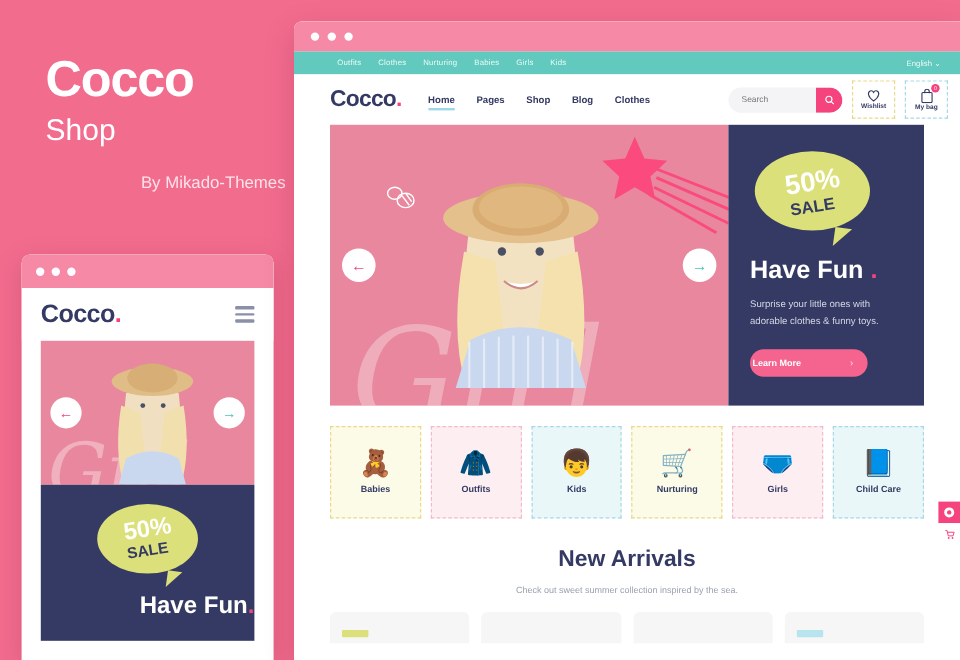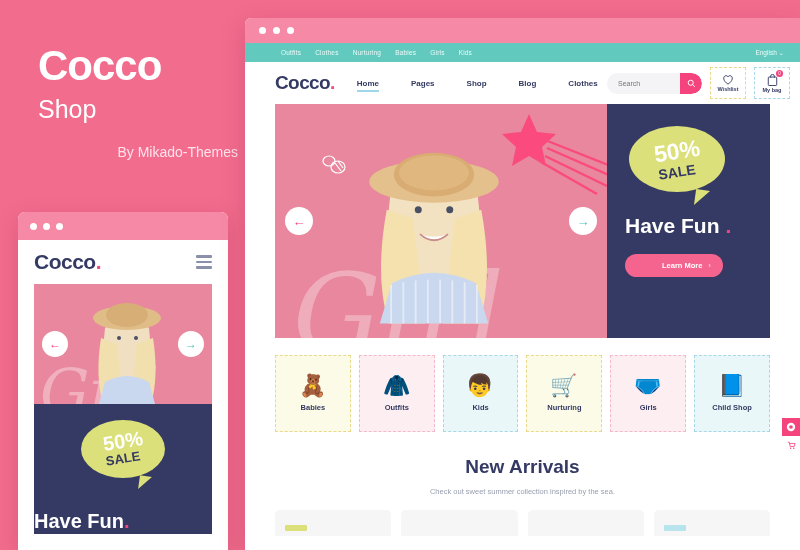--- a/index.html
+++ b/index.html
@@ -35,39 +35,39 @@
   .m-arrow.r{right:8px;color:#4fc3b8;}
   .m-navy{margin:0 16px;height:130px;background:#343a63;position:relative;}
   .m-bubble{position:absolute;left:50%;top:16px;transform:translateX(-50%);width:84px;height:58px;
       background:#dbe07a;border-radius:50%;}
   .m-bubble:after{content:"";position:absolute;right:14px;bottom:-12px;width:0;height:0;
       border-left:12px solid #dbe07a;border-bottom:14px solid transparent;transform:rotate(8deg);}
   .m-bub-t1{position:absolute;left:0;right:0;top:10px;text-align:center;font-size:20px;font-weight:bold;
       color:#fff;transform:rotate(-9deg);}
   .m-bub-t2{position:absolute;left:0;right:0;top:31px;text-align:center;font-size:13px;font-weight:bold;
       color:#343a63;transform:rotate(-9deg);}
-  .m-have{position:absolute;left:0;right:0;top:106px;text-align:left;font-size:20px;font-weight:bold;color:#fff;}
+  .m-have{position:absolute;left:0;right:0;top:90px;text-align:right;font-size:20px;font-weight:bold;color:#fff;}
   .m-have .dot{color:#f5437e;}
 
   
   .browser{position:absolute;left:245px;top:18px;width:555px;height:532px;background:#ffffff;
       border-radius:6px 0 0 0;overflow:hidden;box-shadow:0 8px 26px rgba(120,20,50,.2);}
   .b-chrome{height:25px;background:#f589a6;display:flex;align-items:center;padding-left:14px;gap:7px;}
   .b-dot{width:7px;height:7px;border-radius:50%;background:#fff;}
 
   .topbar{height:19px;background:#62c9bf;display:flex;align-items:center;
       padding:0 16px 0 36px;justify-content:space-between;}
   .topbar ul{list-style:none;margin:0;padding:0;display:flex;gap:14px;}
   .topbar li{font-size:6.5px;color:#eafaf7;letter-spacing:.2px;}
   .lang{font-size:6.5px;color:#eafaf7;}
 
   .mainhead{height:42px;background:#fff;display:flex;align-items:center;padding:0 10px 0 30px;}
   .logo{font-size:19px;font-weight:bold;color:#343a63;letter-spacing:-.6px;}
   .logo .dot{color:#f5437e;}
-  .mainnav{display:flex;gap:32px;margin-left:22px;}
+  .mainnav{display:flex;gap:18px;margin-left:22px;}
   .mainnav a{font-size:8px;font-weight:bold;color:#343a63;text-decoration:none;position:relative;}
   .mainnav a.active:after{content:"";position:absolute;left:0;right:0;bottom:-4px;height:2px;background:#9fd7e8;}
   .head-right{margin-left:auto;display:flex;align-items:center;gap:8px;}
   .searchbox{display:flex;align-items:center;height:21px;background:#f4f4f6;border-radius:11px;overflow:hidden;width:95px;}
   .searchbox input{border:0;background:transparent;outline:none;font-size:7px;color:#9aa0b0;padding-left:11px;width:60px;
       font-family:"Liberation Sans",sans-serif;}
   .s-btn{width:26px;height:21px;background:#f5437e;display:flex;align-items:center;justify-content:center;
       border-radius:0 11px 11px 0;}
   .icon-box{width:34px;height:30px;display:flex;flex-direction:column;align-items:center;justify-content:center;gap:1px;
       position:relative;}
@@ -91,21 +91,21 @@
   .bubble:after{content:"";position:absolute;right:16px;bottom:-14px;width:0;height:0;
       border-left:14px solid #dbe07a;border-bottom:16px solid transparent;transform:rotate(8deg);}
   .bub-t1{position:absolute;left:0;right:0;top:12px;text-align:center;font-size:23px;font-weight:bold;color:#fff;
       transform:rotate(-9deg);}
   .bub-t2{position:absolute;left:0;right:0;top:38px;text-align:center;font-size:14px;font-weight:bold;color:#343a63;
       transform:rotate(-9deg);}
   .navy h2{margin:22px 0 0 0;font-size:21px;color:#fff;font-weight:bold;}
   .navy h2 .dot{color:#f5437e;}
   .navy p{font-size:8px;color:#d3d6e4;line-height:1.75;margin:9px 0 0 0;}
   .learn{margin-top:16px;width:98px;height:23px;background:#f5648f;border-radius:12px;display:flex;align-items:center;}
-  .learn span.t{font-size:7.5px;font-weight:bold;color:#fff;padding-left:14px;margin-left:23px;}
+  .learn span.t{font-size:7.5px;font-weight:bold;color:#fff;padding-left:2px;}
   .learn span.a{margin-left:auto;padding-right:12px;color:#ffd6e2;font-size:8px;}
 
   
   .cats{display:flex;gap:8px;margin:17px 30px 0 30px;}
   .cat{flex:1;height:75px;display:flex;flex-direction:column;align-items:center;justify-content:center;gap:6px;}
   .cat .cname{font-size:7.5px;font-weight:bold;color:#343a63;}
   .cat .gl{font-size:22px;line-height:1;}
 
   
   .arr{text-align:center;margin-top:24px;}
@@ -268,20 +268,21 @@
       </svg>
       <div class="hero-arrow l">←</div>
       <div class="hero-arrow r">→</div>
     </div>
     <div class="navy">
       <div class="bubble">
         <div class="bub-t1">50%</div>
         <div class="bub-t2">SALE</div>
       </div>
       <h2><span>Have Fun</span> <span class="dot">.</span></h2>
+      <p>Surprise your little ones with adorable clothes &amp; funny toys.</p>
       <div class="learn">
         <span class="t">Learn More</span>
         <span class="a">›</span>
       </div>
     </div>
   </div>
 
   <div class="cats">
     <div class="cat" style="background: rgb(251, 251, 232); border: 1px dashed rgb(233, 217, 138);">
       <div class="gl">🧸</div>
@@ -298,21 +299,21 @@
     <div class="cat" style="background: rgb(251, 251, 232); border: 1px dashed rgb(233, 217, 138);">
       <div class="gl">🛒</div>
       <div class="cname">Nurturing</div>
     </div>
     <div class="cat" style="background: rgb(253, 238, 242); border: 1px dashed rgb(245, 185, 203);">
       <div class="gl">🩲</div>
       <div class="cname">Girls</div>
     </div>
     <div class="cat" style="background: rgb(234, 247, 248); border: 1px dashed rgb(168, 216, 232);">
       <div class="gl">📘</div>
-      <div class="cname">Child Shop</div>
+      <div class="cname">Child Care</div>
     </div>
   </div>
 
   <div class="arr">
     <h3>New Arrivals</h3>
     <p>Check out sweet summer collection inspired by the sea.</p>
   </div>
   <div class="prods">
     <div class="prod">
         <div class="ptag" style="background: rgb(219, 224, 122);"></div>

